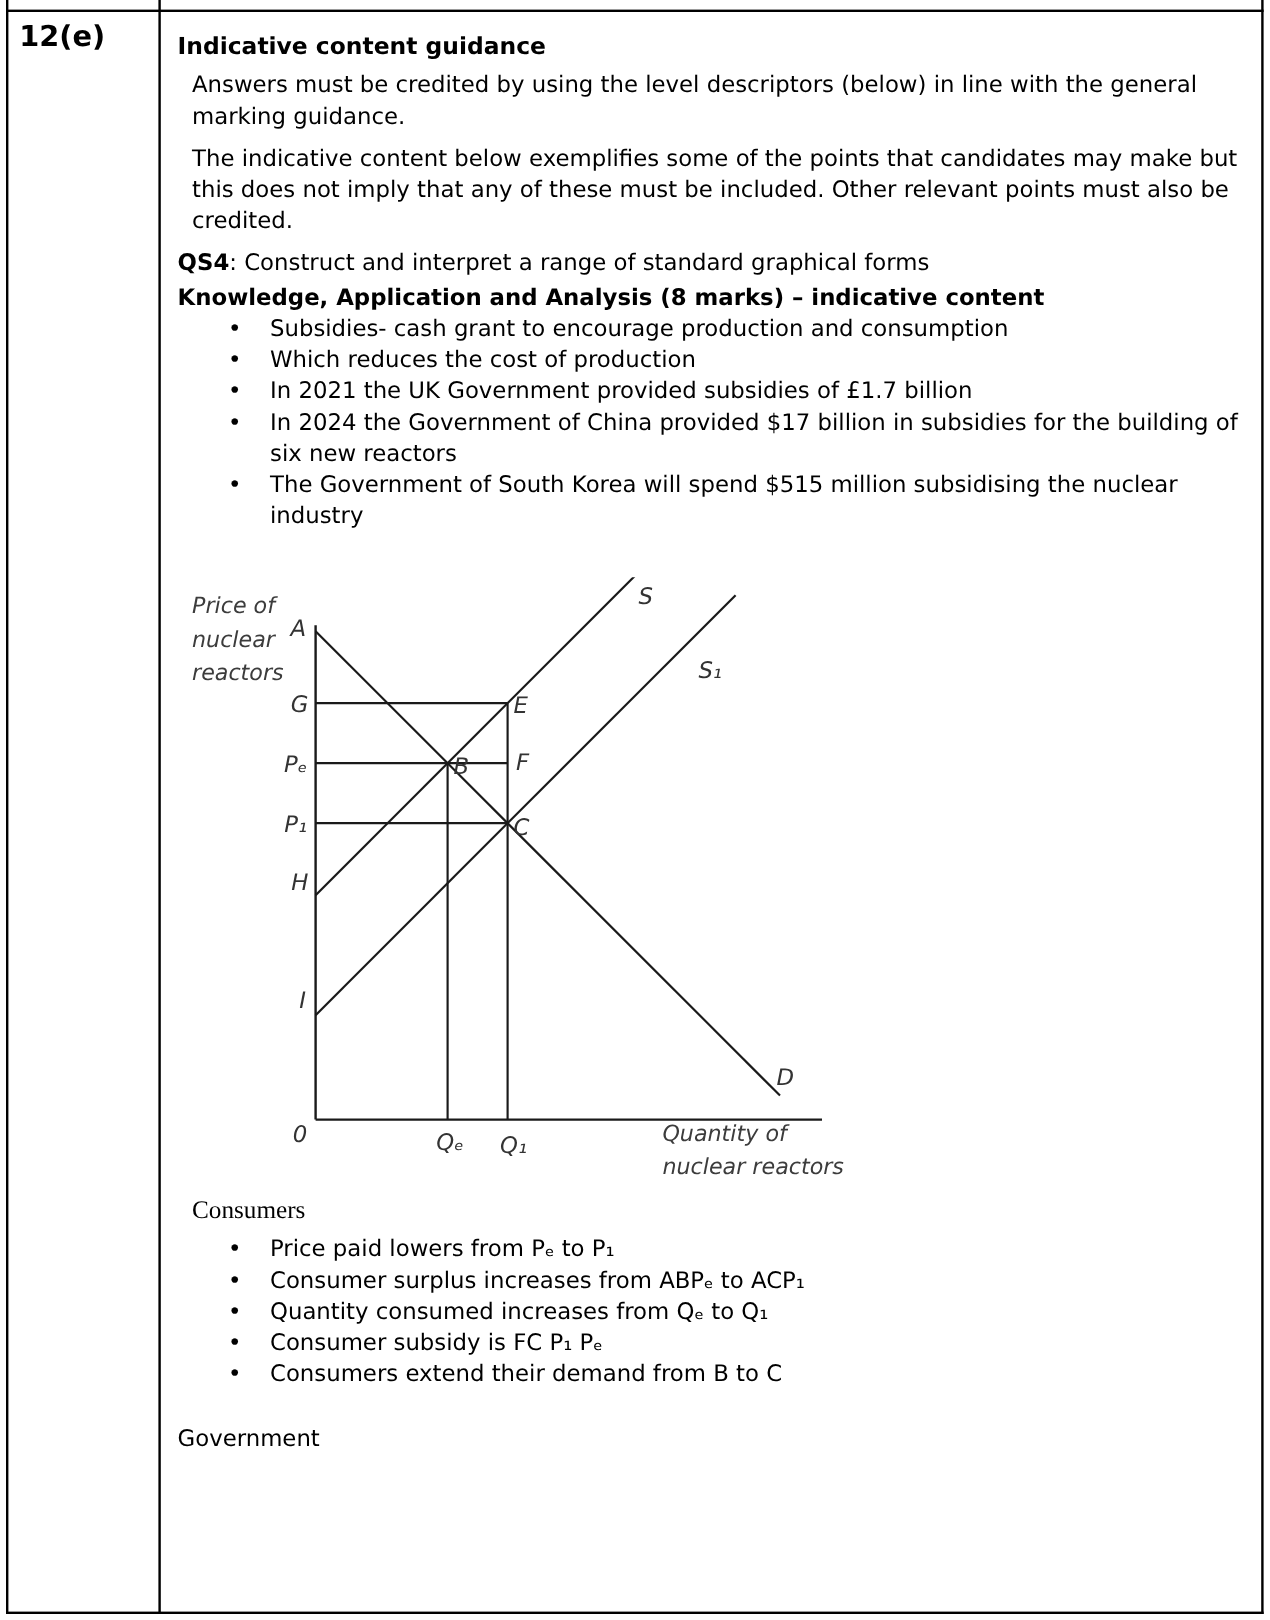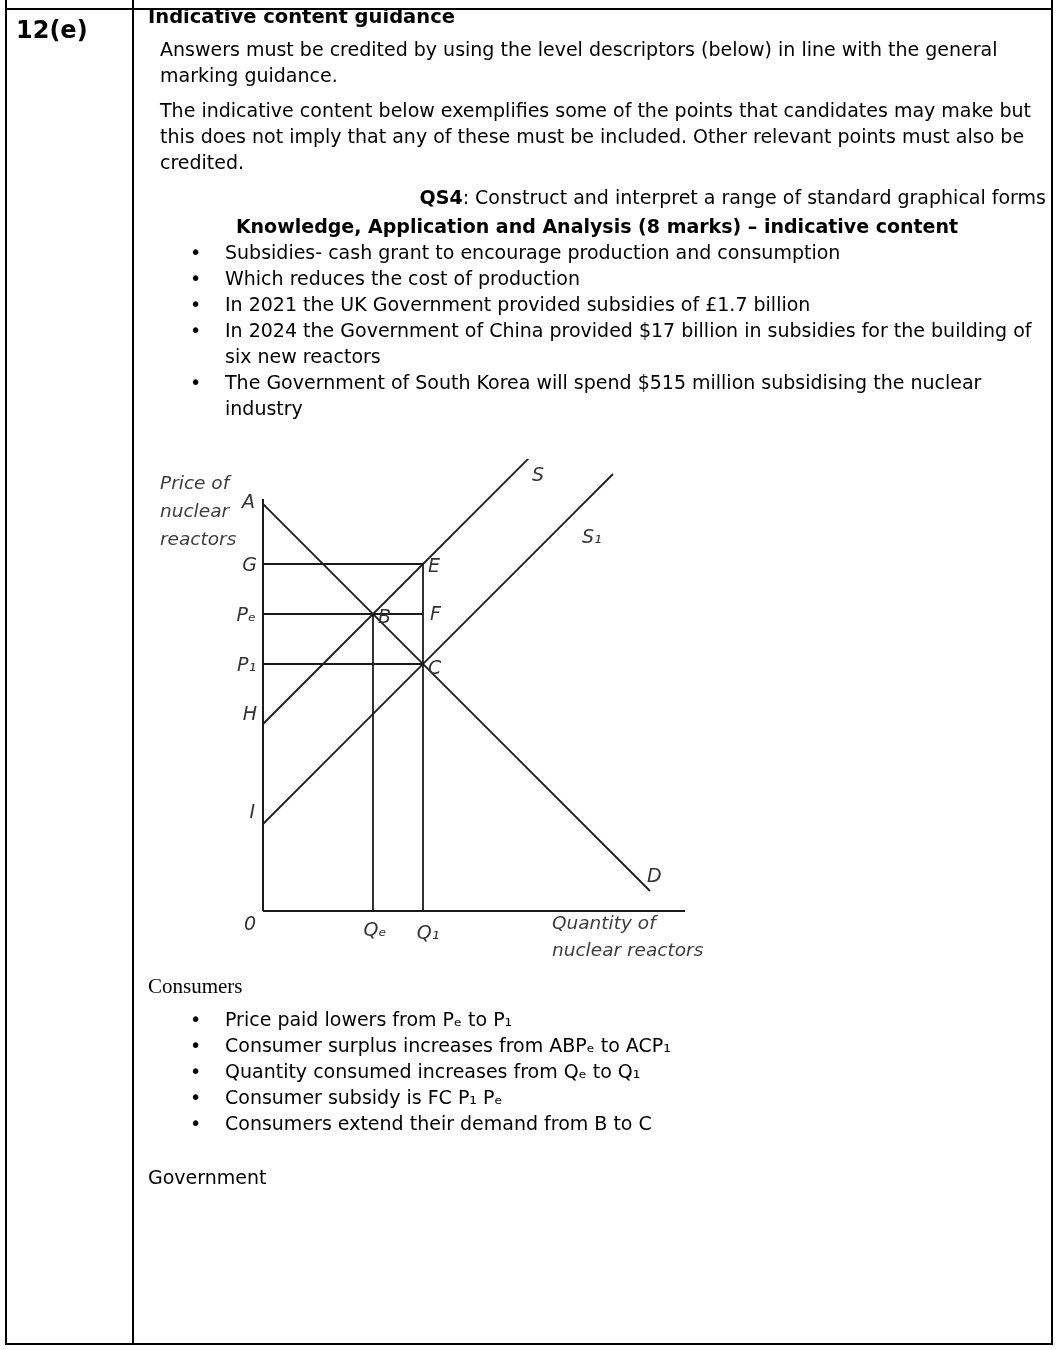--- a/index.html
+++ b/index.html
@@ -17,44 +17,44 @@
   .b-bottom { left: 5px;    top: 1343px; width: 1048px; height: 2px; }
   .b-rowtop { left: 5px;    top: 8px;    width: 1048px; height: 2px; }
   .b-coldiv { left: 132px;  top: 0;      width: 2px;   height: 1345px; }
 
   .qcell {
     position: absolute; left: 16px; top: 16px;
     font-weight: 700; font-size: 24px;
   }
 
   .content {
-    position: absolute; left: 148px; top: 4px; width: 898px;
+    position: absolute; left: 148px; top: 26px; width: 898px;
     font-size: 19px; line-height: 26px;
   }
   .h-main  { font-weight: 700; font-size: 19.5px; margin: 0 0 6px 0; }
   .para    { margin: 0 0 9px 12px; }
   .h-bold  { font-weight: 700; margin: 0; }
-  .qs-line { margin: 0 0 3px 0; white-space: pre-wrap; text-align: right; }
+  .qs-line { margin: 0 0 3px 0; white-space: pre-wrap; }
   .qs-line.last { margin: 0 0 24px 0; }
   .qs-label { font-weight: 700; }
-  .kaa-heading { font-weight: 700; margin: 0; text-align: center; }
+  .kaa-heading { font-weight: 700; margin: 0; }
 
   .bullets { margin: 0 0 0 0; padding: 0; }
   .bullets.kaa { margin-bottom: 38px; }
   .bullets.consumers { margin-bottom: 28px; }
   .bullet-row { display: flex; padding-left: 42px; }
   .bullet-marker { flex: 0 0 35px; }
   .bullet-text { flex: 1 1 auto; }
 
   .diagram-title { margin: 0; }
   .diagram-wrap { margin: 0 0 0 10px; font-style: italic; }
 
   .consumers-heading {
     font-family: "Liberation Serif", "DejaVu Serif", serif;
-    font-size: 21px; margin: 2px 0 7px 0;
+    font-size: 21px; margin: 2px 0 7px 12px;
   }
   .government-heading { margin: 0; }
 
   
   svg.diagram { display: block; }
   .dline { stroke: #1a1a1a; stroke-width: 1.8; fill: none; }
   .daxis { stroke: #1a1a1a; stroke-width: 2; fill: none; }
   .dlabel {
     font-family: "DejaVu Sans", sans-serif;
     font-size: 19px; fill: #333333;

